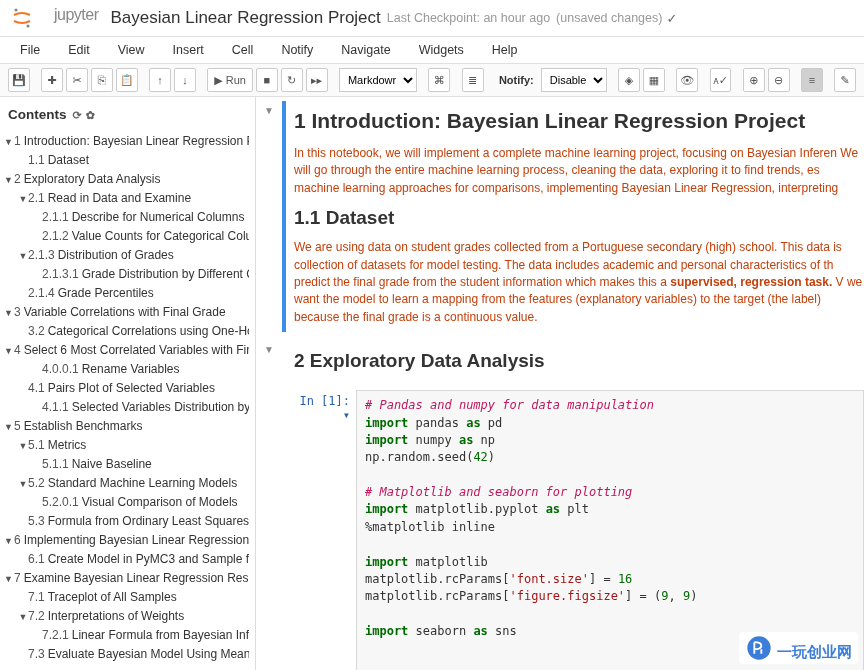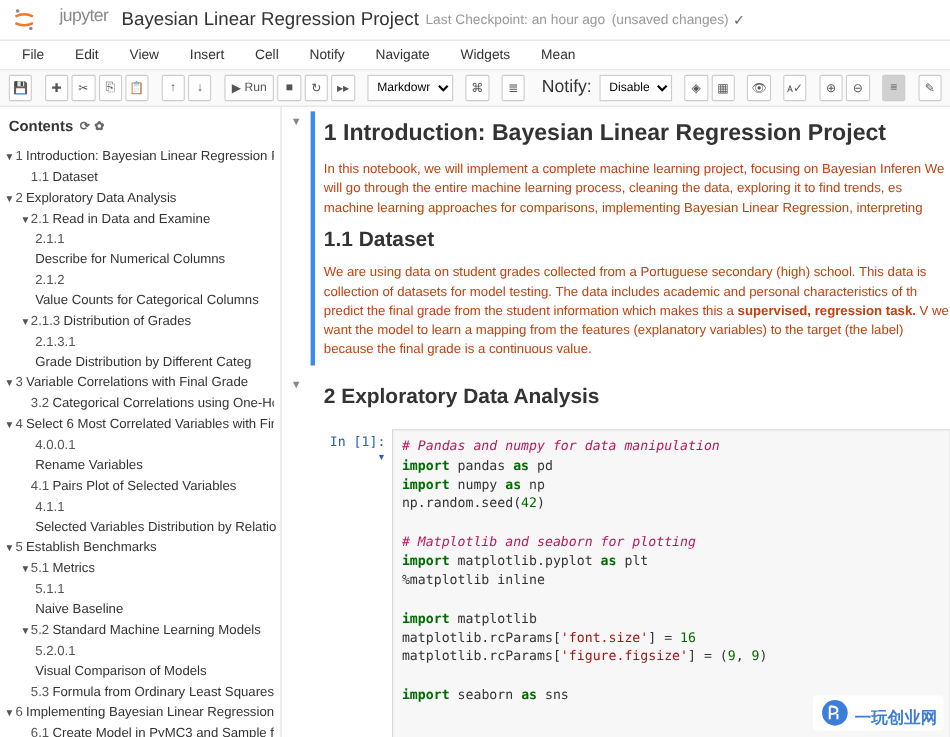--- a/index.html
+++ b/index.html
@@ -12,32 +12,32 @@
 .checkpoint { color: #999; font-size: 12.5px; margin-left: 6px; }
 .unsaved-check { color: #666; margin-left: 4px; }
 .menubar { display: flex; gap: 20px; padding: 4px 16px; border-bottom: 1px solid #e0e0e0; font-size: 12.5px; color: #333; }
 .menubar span { cursor: pointer; padding: 2px 4px; }
 .toolbar { display: flex; align-items: center; gap: 3px; padding: 4px 8px; border-bottom: 1px solid #e0e0e0; background: #fafafa; }
 .tb-btn { width: 24px; height: 24px; border: 1px solid #ccc; background: #fff; border-radius: 2px; display: flex; align-items: center; justify-content: center; cursor: pointer; font-size: 11px; color: #555; }
 .tb-btn.active { background: #d0d0d0; }
 .tb-run { width: auto; padding: 0 6px; gap: 3px; }
 .tb-sep { width: 6px; }
 .tb-select { height: 24px; border: 1px solid #ccc; font-size: 11px; padding: 0 4px; background: #fff; }
-.notify-label { font-size: 16px; margin: 0 4px; }
+.notify-label { font-size: 11px; margin: 0 4px; font-weight: bold; }
 .main { display: flex; height: calc(670px - 30px - 26px - 34px); }
 .sidebar { width: 256px; border-right: 1px solid #ddd; overflow-y: auto; padding: 6px 4px; font-size: 12px; line-height: 1.5; }
 .toc-header { display: flex; align-items: center; gap: 6px; font-weight: bold; font-size: 13.5px; padding: 2px 4px 6px; }
 .toc-icons { display: flex; gap: 4px; color: #666; font-size: 11px; }
 .toc-item { display: flex; align-items: baseline; padding: 0.5px 2px; cursor: pointer; color: #333; }
 .toc-caret { width: 10px; color: #555; font-size: 9px; flex-shrink: 0; }
 .toc-num { color: #555; margin-right: 3px; }
 .toc-text { white-space: nowrap; overflow: hidden; text-overflow: clip; }
 .lvl1 { padding-left: 0; }
 .lvl2 { padding-left: 14px; text-align: center; }
-.lvl3 { padding-left: 28px; flex-direction: column; }
+.lvl3 { padding-left: 28px; }
 .content { flex: 1; overflow-y: auto; padding: 0; background: #fff; }
 .cell-row { display: flex; padding: 4px 0; }
 .cell-collapse { width: 26px; text-align: center; color: #888; font-size: 10px; padding-top: 4px; }
 .cell-body { flex: 1; border-left: 4px solid transparent; padding-left: 8px; }
 .cell-body.selected { border-left-color: #3b8de8; }
 .md h1 { font-size: 21px; font-weight: bold; margin: 8px 0 12px; }
 .md h2 { font-size: 19px; font-weight: bold; margin: 10px 0 10px; }
 .md p { font-size: 12px; line-height: 1.45; margin: 6px 0; color: #c2410c; }
 .code-cell { display: flex; }
 .prompt { font-family: monospace; font-size: 12px; color: #2a5db0; width: 62px; text-align: right; padding-right: 6px; padding-top: 4px; }
@@ -70,21 +70,21 @@
 
 <div class="menubar">
   <span>File</span>
   <span>Edit</span>
   <span>View</span>
   <span>Insert</span>
   <span>Cell</span>
   <span>Notify</span>
   <span>Navigate</span>
   <span>Widgets</span>
-  <span>Mean</span>
+  <span>Help</span>
 </div>
 
 <div class="toolbar">
   <div class="tb-btn">💾</div>
   <div class="tb-sep"></div>
   <div class="tb-btn">✚</div>
   <div class="tb-btn">✂</div>
   <div class="tb-btn">⎘</div>
   <div class="tb-btn">📋</div>
   <div class="tb-sep"></div>
@@ -162,20 +162,25 @@
         </div>
         <div class="toc-item lvl2">
           <span class="toc-caret">▼</span>
           <span class="toc-num">2.1.3</span>
           <span class="toc-text">Distribution of Grades</span>
         </div>
         <div class="toc-item lvl3">
           <span class="toc-caret"></span>
           <span class="toc-num">2.1.3.1</span>
           <span class="toc-text">Grade Distribution by Different Categ</span>
+        </div>
+        <div class="toc-item lvl2">
+          <span class="toc-caret"></span>
+          <span class="toc-num">2.1.4</span>
+          <span class="toc-text">Grade Percentiles</span>
         </div>
         <div class="toc-item lvl1">
           <span class="toc-caret">▼</span>
           <span class="toc-num">3</span>
           <span class="toc-text">Variable Correlations with Final Grade</span>
         </div>
         <div class="toc-item lvl2">
           <span class="toc-caret"></span>
           <span class="toc-num">3.2</span>
           <span class="toc-text">Categorical Correlations using One-Hot Enco</span>

